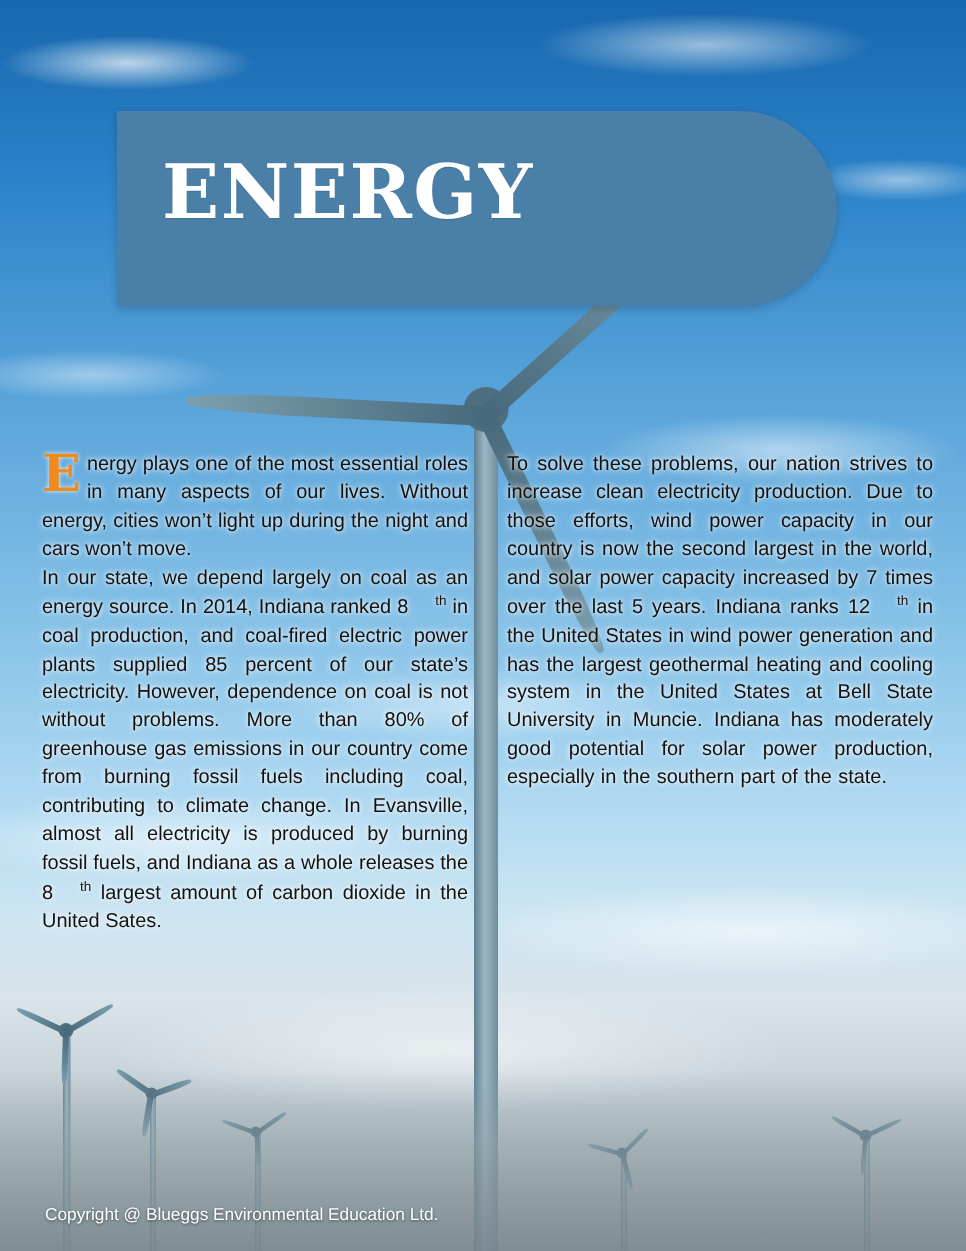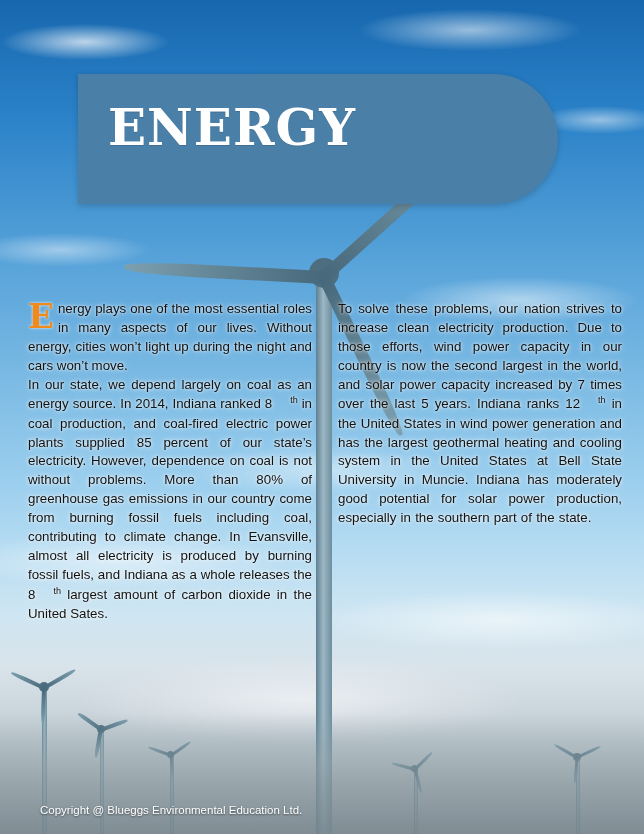--- a/index.html
+++ b/index.html
@@ -151,21 +151,21 @@
   }
 
   
   .footer {
     position: absolute;
     left: 0; right: 0;
     bottom: 8px;
     height: 22px;
     display: flex;
     justify-content: space-between;
-    padding: 0 40px;
+    padding: 0 30px;
     font-size: 11.5px;
     color: #ffffff;
     text-shadow: 0 1px 2px rgba(0,0,0,.5);
   }
 </style>
 </head>
 <body>
 
 <div class="page">
 

